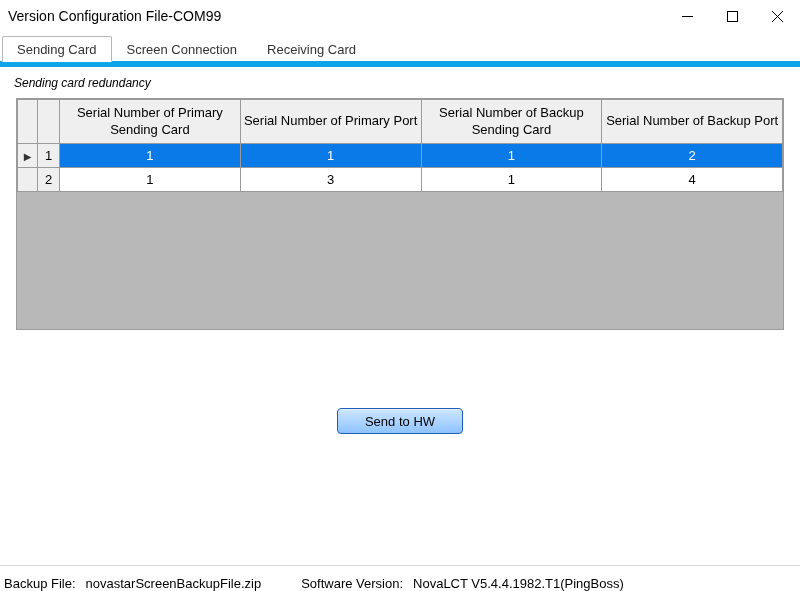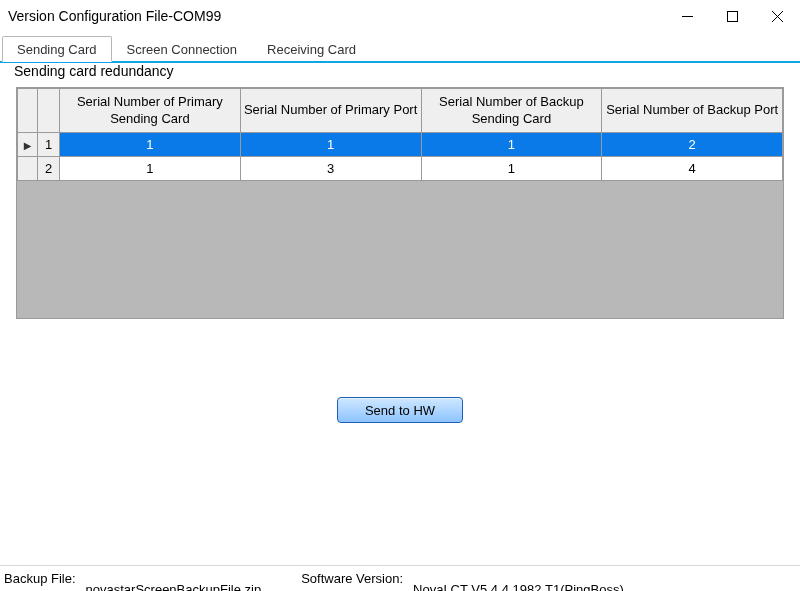--- a/index.html
+++ b/index.html
@@ -27,43 +27,44 @@
   .winbtn {
     width: 45px; height: 30px;
     display: flex; align-items: center; justify-content: center;
     font-size: 14px;
   }
   .winbtn svg { display: block; }
 
   
   .tabrow {
     display: flex;
-    border-bottom: 2px solid #0ea5e9;
+    border-bottom: 6px solid #0ea5e9;
     margin-top: 3px;
     padding-left: 2px;
   }
   .tab {
     padding: 5px 14px 4px 14px;
     font-size: 13px;
     border: 1px solid transparent;
     position: relative;
     top: 1px;
     color: #333;
   }
   .tab.active {
     border: 1px solid #b7b7b7;
     border-bottom: 1px solid #fff;
     background: #fff;
     border-radius: 2px 2px 0 0;
   }
 
   
   .section-heading {
-    margin: 0 0 8px 14px;
-    font-size: 14px;
+    margin: 9px 0 8px 14px;
+    font-size: 12px;
+    font-style: italic;
   }
 
   
   .table-wrap {
     margin: 0 16px;
     height: 232px;
     border: 1px solid #9a9a9a;
     background: #b8b8b8;
     overflow: hidden;
   }
@@ -130,21 +131,21 @@
   }
 
   
   .statusbar {
     position: absolute;
     bottom: 0; left: 0;
     width: 800px;
     height: 26px;
     border-top: 1px solid #d9d9d9;
     display: flex;
-    align-items: center;
+    align-items: flex-end;
     font-size: 13px;
     padding-left: 4px;
     gap: 10px;
   }
   .statusbar .sb-label { }
   .statusbar .sb-val { margin-right: 30px; margin-top: 22px; }
 </style>
 </head>
 <body>
 

